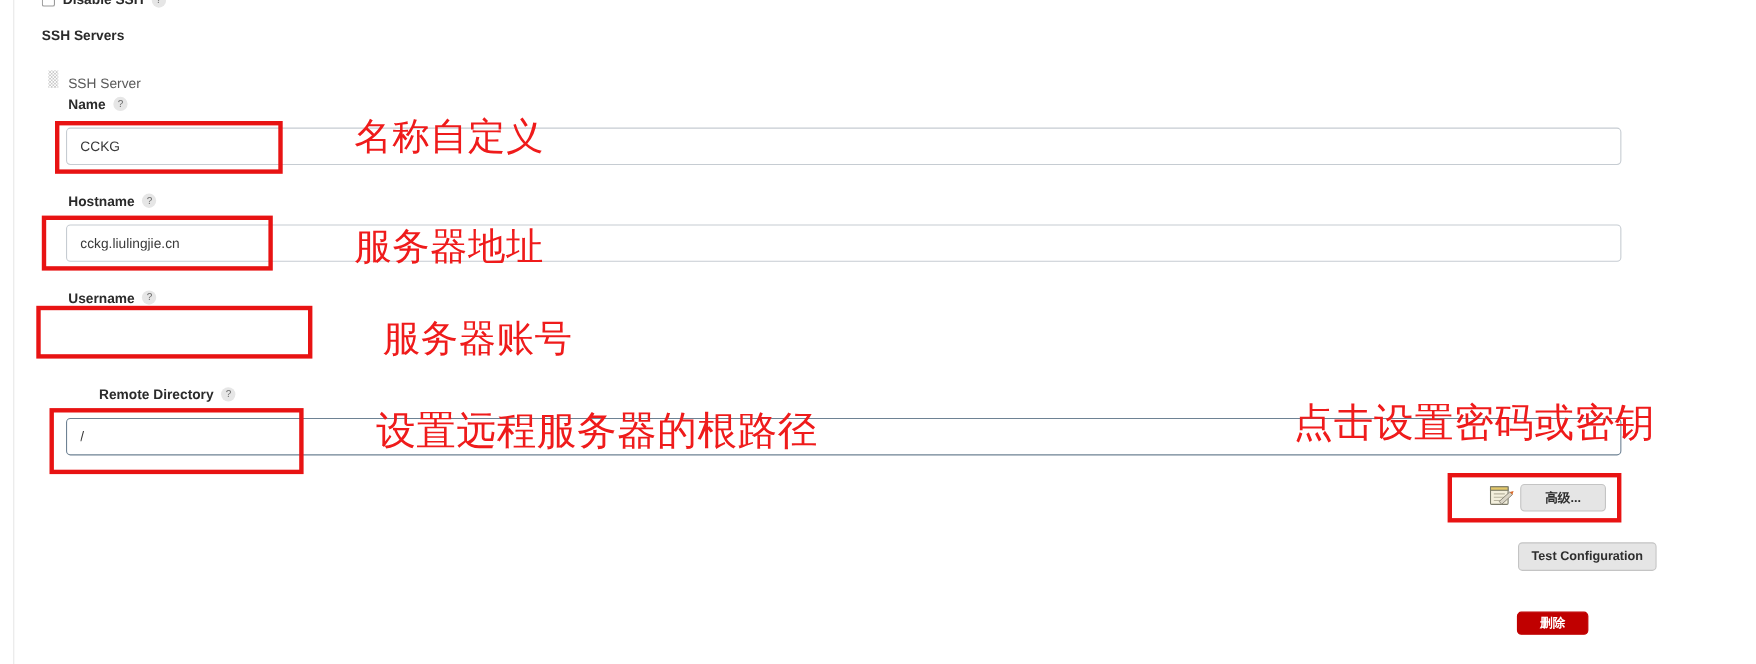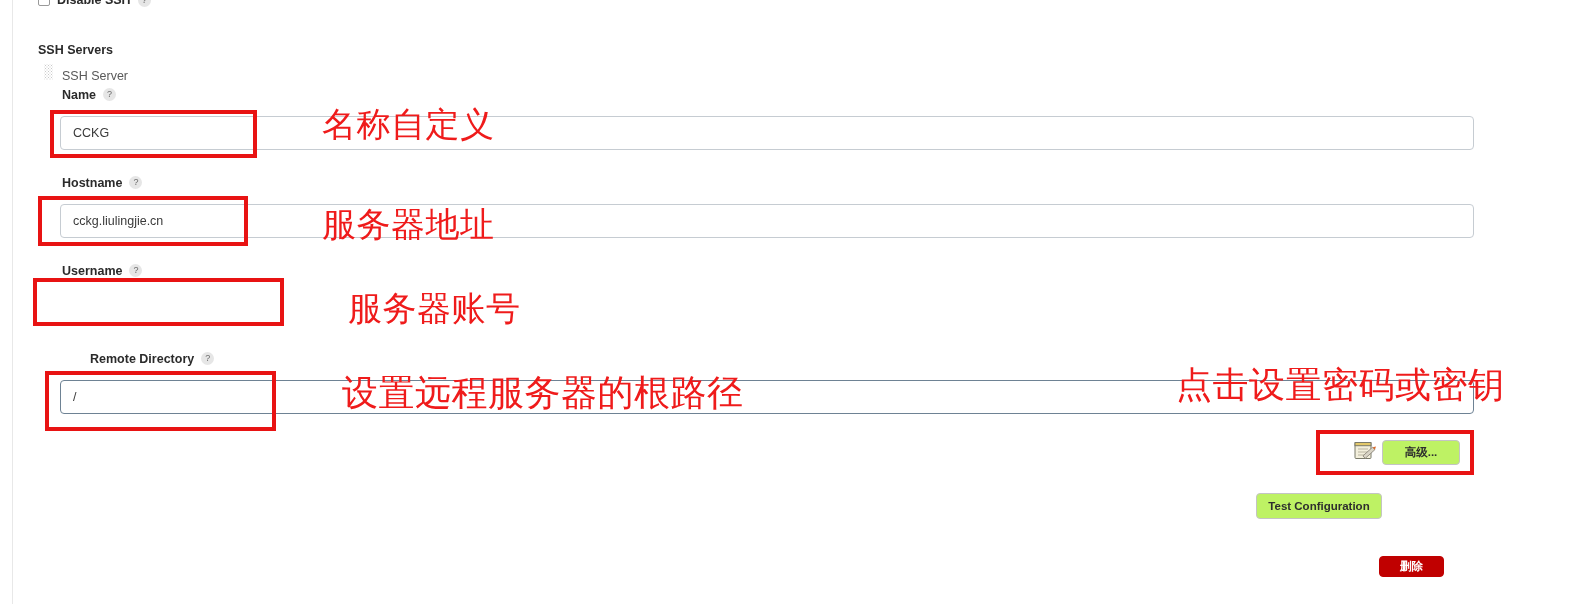--- a/index.html
+++ b/index.html
@@ -52,21 +52,21 @@
     font-size: 12.5px;
     font-weight: bold;
     color: #2b2b2b;
     white-space: nowrap;
   }
 
   
   .section-title {
     position: absolute;
     left: 38px;
-    top: 43px;
+    top: 25px;
     font-size: 12.5px;
     font-weight: bold;
     color: #2b2b2b;
   }
 
   
   .grip {
     position: absolute;
     left: 44px;
     top: 64px;
@@ -127,21 +127,21 @@
   }
   .tinput.focused {
     border-color: #6e8294;
   }
   .tinput::placeholder { color: #b0b0b0; }
 
   
   .btn {
     position: absolute;
     box-sizing: border-box;
-    background: #bef264;
+    background: #e5e5e5;
     border: 1px solid #c4c4c4;
     border-radius: 4px;
     font-family: "Liberation Sans", sans-serif;
     font-size: 11.5px;
     font-weight: bold;
     color: #2e2e2e;
     display: flex;
     align-items: center;
     justify-content: center;
     cursor: default;
@@ -229,21 +229,21 @@
     <line x1="4" y1="12" x2="14" y2="12" stroke="#b9b4a0" stroke-width="1"></line>
     <line x1="4" y1="15" x2="11" y2="15" stroke="#b9b4a0" stroke-width="1"></line>
     <g transform="rotate(-42 14 14)">
       <rect x="9" y="12" width="13" height="3.4" fill="#d9d4c6" stroke="#8a8578" stroke-width="0.8"></rect>
       <polygon points="22,12 25,13.7 22,15.4" fill="#d96a2b"></polygon>
     </g>
   </svg>
 
   <div class="btn" style="left:1382px; top:440px; width:78px; height:25px;">高级...</div>
 
-  <div class="btn" style="left:1256px; top:493px; width:126px; height:26px;">Test Configuration</div>
+  <div class="btn" style="left:1380px; top:493px; width:126px; height:26px;">Test Configuration</div>
 
   <div class="btn btn-danger" style="left:1379px; top:556px; width:65px; height:21px;">删除</div>
 
   <div class="rbox" style="left:50px;  top:110px; width:207px; height:48px;"></div>
   <div class="rbox" style="left:38px;  top:196px; width:210px; height:50px;"></div>
   <div class="rbox" style="left:33px;  top:278px; width:251px; height:48px;"></div>
   <div class="rbox" style="left:45px;  top:371px; width:231px; height:60px;"></div>
   <div class="rbox" style="left:1316px;top:430px; width:158px; height:45px;"></div>
 
   <div class="rtext" style="left:322px; top:107px;">名称自定义</div>

